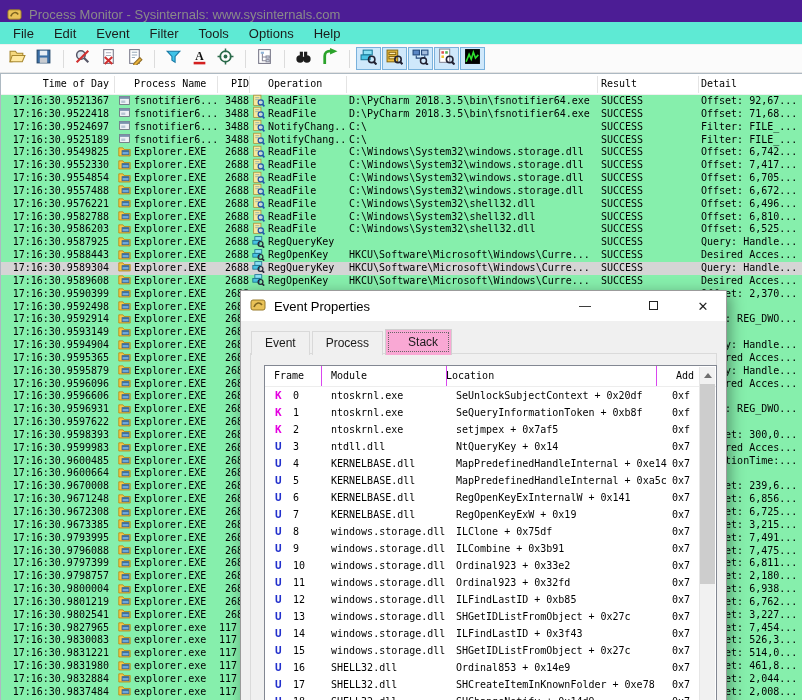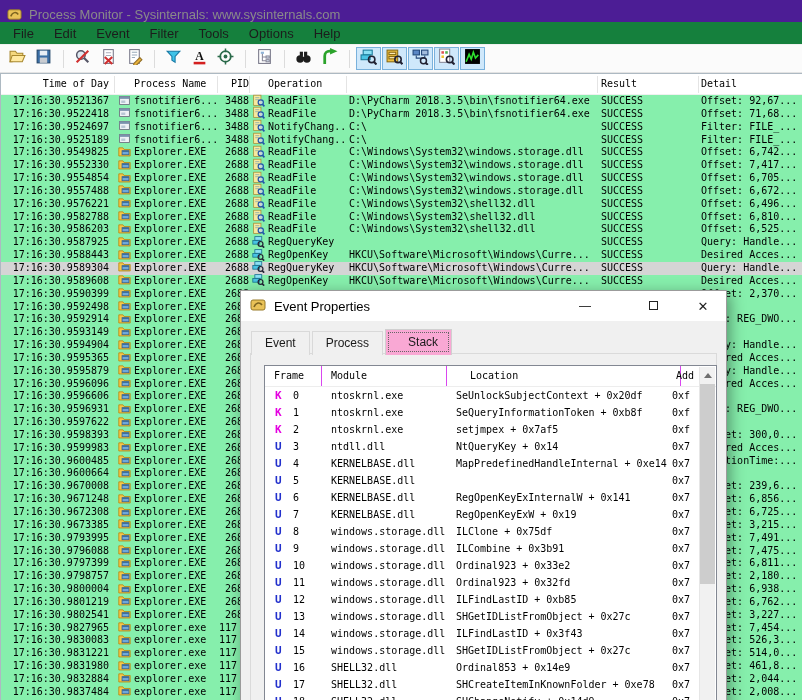--- a/index.html
+++ b/index.html
@@ -6,21 +6,21 @@
   html,body { margin:0; padding:0; }
   body {
     width:802px; height:700px; position:relative; overflow:hidden;
     background:#fff; font-family:"Liberation Sans", sans-serif;
     -webkit-font-smoothing:antialiased;
   }
   
   .titlebar { height:22px; display:flex; align-items:flex-end; padding-left:7px;
     background:#4c1d95; color:#8a8a8a; font-size:13px; }
   .titlebar .app-icon { margin-right:7px; display:inline-flex; }
-  .menubar { height:22px; display:flex; align-items:center; background:#15803d;
+  .menubar { height:22px; display:flex; align-items:center; background:#5eead4;
     font-size:13px; color:#1c1c1c; padding-left:3px; }
   .menu-item { padding:2px 10px; cursor:default; }
   .toolbar { height:29px; background:#fbfbfb; border-top:1px solid #f0f0f0;
     border-bottom:1px solid #e3e3e3; display:flex; align-items:center; padding-left:5px; }
   .tb-btn { width:25px; height:23px; display:flex; align-items:center; justify-content:center;
     border:1px solid transparent; margin-right:1px; }
   .tb-btn.active { background:#cfe8fb; border:1px solid #79b1dc; }
   .tb-sep { width:1px; height:18px; background:#dcdcdc; margin:0 6px; }
 
   
@@ -65,21 +65,21 @@
     margin-top:-2px; background:#f9a8d4; border-color:#d0d0d0;padding-left:22px; }
   .panel { position:absolute; left:9px; right:9px; top:62px; bottom:0;
     border:1px solid #dadada; background:#f0f0f0; }
   .stack-list { position:absolute; left:13px; top:11px; width:453px; height:345px;
     background:#fff; border:1px solid #828792;
     font-family:"DejaVu Sans Mono", monospace; font-size:10px; }
   .stack-header { position:relative; height:21px; line-height:20px; border-bottom:1px solid #ededed; }
   .stack-header .shcell { position:absolute; top:0; height:100%; padding-left:9px; overflow:hidden; white-space:pre; border-right:1px solid #d946ef; }
   .sh-frame { left:0; width:57px; }
   .sh-module { left:57px; width:125px; }
-  .sh-location { left:196px; width:220px; }
+  .sh-location { left:172px; width:220px; }
   .sh-addr { left:402px; width:51px; border-right:none !important; }
   .srow { position:relative; height:17px; line-height:17px; white-space:pre; }
   .scell { position:absolute; top:0; height:100%; white-space:pre; }
   .s-letter { left:10px; width:16px; font-weight:bold; font-size:11px; }
   .s-letter.K { color:#e400e0; }
   .s-letter.U { color:#2230cc; }
   .s-num { left:28px; width:26px; }
   .s-module { left:66px; width:124px; }
   .s-location { left:191px; width:214px; }
   .s-addr { left:407px; width:30px; }
@@ -591,21 +591,21 @@
           <span class="shcell sh-module">Module</span>
           <span class="shcell sh-location">Location</span>
           <span class="shcell sh-addr">Add</span>
         </div>
       <div id="stack-body">
           <div class="srow"><span class="scell s-letter K">K</span><span class="scell s-num">0</span><span class="scell s-module">ntoskrnl.exe</span><span class="scell s-location">SeUnlockSubjectContext + 0x20df</span><span class="scell s-addr">0xf</span></div>
           <div class="srow"><span class="scell s-letter K">K</span><span class="scell s-num">1</span><span class="scell s-module">ntoskrnl.exe</span><span class="scell s-location">SeQueryInformationToken + 0xb8f</span><span class="scell s-addr">0xf</span></div>
           <div class="srow"><span class="scell s-letter K">K</span><span class="scell s-num">2</span><span class="scell s-module">ntoskrnl.exe</span><span class="scell s-location">setjmpex + 0x7af5</span><span class="scell s-addr">0xf</span></div>
           <div class="srow"><span class="scell s-letter U">U</span><span class="scell s-num">3</span><span class="scell s-module">ntdll.dll</span><span class="scell s-location">NtQueryKey + 0x14</span><span class="scell s-addr">0x7</span></div>
           <div class="srow"><span class="scell s-letter U">U</span><span class="scell s-num">4</span><span class="scell s-module">KERNELBASE.dll</span><span class="scell s-location">MapPredefinedHandleInternal + 0xe14</span><span class="scell s-addr">0x7</span></div>
-          <div class="srow"><span class="scell s-letter U">U</span><span class="scell s-num">5</span><span class="scell s-module">KERNELBASE.dll</span><span class="scell s-addr">0x7</span></div>
+          <div class="srow"><span class="scell s-letter U">U</span><span class="scell s-num">5</span><span class="scell s-module">KERNELBASE.dll</span><span class="scell s-location">MapPredefinedHandleInternal + 0xa5c</span><span class="scell s-addr">0x7</span></div>
           <div class="srow"><span class="scell s-letter U">U</span><span class="scell s-num">6</span><span class="scell s-module">KERNELBASE.dll</span><span class="scell s-location">RegOpenKeyExInternalW + 0x141</span><span class="scell s-addr">0x7</span></div>
           <div class="srow"><span class="scell s-letter U">U</span><span class="scell s-num">7</span><span class="scell s-module">KERNELBASE.dll</span><span class="scell s-location">RegOpenKeyExW + 0x19</span><span class="scell s-addr">0x7</span></div>
           <div class="srow"><span class="scell s-letter U">U</span><span class="scell s-num">8</span><span class="scell s-module">windows.storage.dll</span><span class="scell s-location">ILClone + 0x75df</span><span class="scell s-addr">0x7</span></div>
           <div class="srow"><span class="scell s-letter U">U</span><span class="scell s-num">9</span><span class="scell s-module">windows.storage.dll</span><span class="scell s-location">ILCombine + 0x3b91</span><span class="scell s-addr">0x7</span></div>
           <div class="srow"><span class="scell s-letter U">U</span><span class="scell s-num">10</span><span class="scell s-module">windows.storage.dll</span><span class="scell s-location">Ordinal923 + 0x33e2</span><span class="scell s-addr">0x7</span></div>
           <div class="srow"><span class="scell s-letter U">U</span><span class="scell s-num">11</span><span class="scell s-module">windows.storage.dll</span><span class="scell s-location">Ordinal923 + 0x32fd</span><span class="scell s-addr">0x7</span></div>
           <div class="srow"><span class="scell s-letter U">U</span><span class="scell s-num">12</span><span class="scell s-module">windows.storage.dll</span><span class="scell s-location">ILFindLastID + 0xb85</span><span class="scell s-addr">0x7</span></div>
           <div class="srow"><span class="scell s-letter U">U</span><span class="scell s-num">13</span><span class="scell s-module">windows.storage.dll</span><span class="scell s-location">SHGetIDListFromObject + 0x27c</span><span class="scell s-addr">0x7</span></div>
           <div class="srow"><span class="scell s-letter U">U</span><span class="scell s-num">14</span><span class="scell s-module">windows.storage.dll</span><span class="scell s-location">ILFindLastID + 0x3f43</span><span class="scell s-addr">0x7</span></div>
           <div class="srow"><span class="scell s-letter U">U</span><span class="scell s-num">15</span><span class="scell s-module">windows.storage.dll</span><span class="scell s-location">SHGetIDListFromObject + 0x27c</span><span class="scell s-addr">0x7</span></div>

